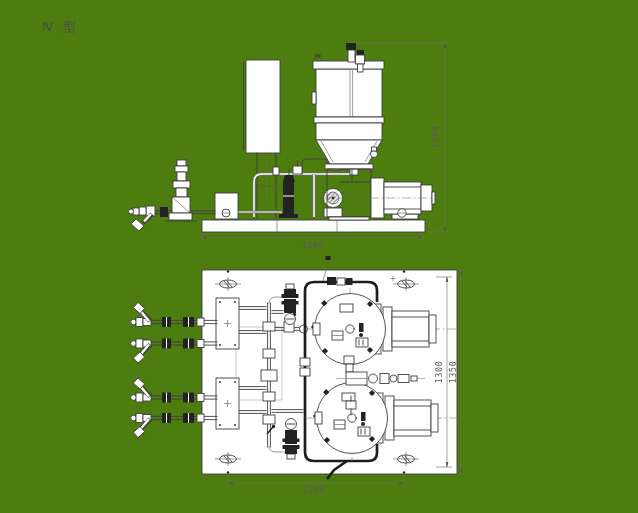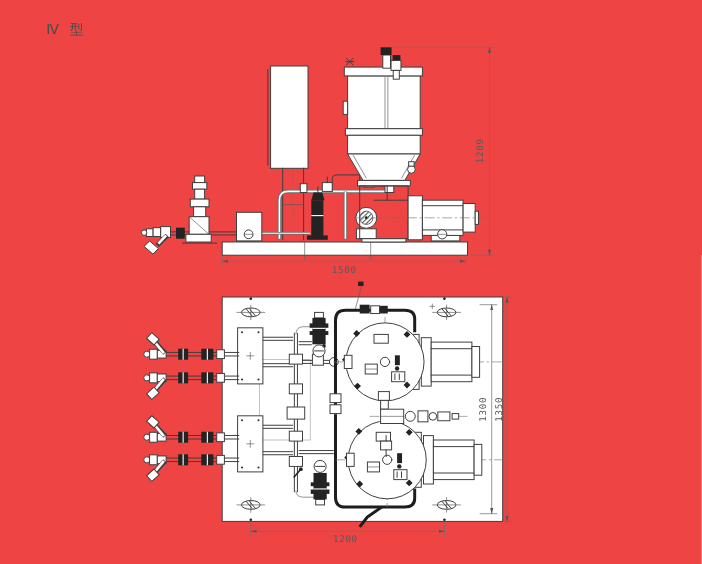--- a/index.html
+++ b/index.html
@@ -1,16 +1,16 @@
 <!DOCTYPE html>
 <html><head>
 <meta charset="utf-8">
 <style>
   html,body{margin:0;padding:0;background:#ffffff;}
-  .sheet{position:relative;width:638px;height:513px;background:#ef4444;overflow:hidden;
+  .sheet{position:relative;width:638px;height:513px;background:#4d7c0f;overflow:hidden;
          font-family:"DejaVu Sans", sans-serif;}
   svg{display:block;}
   svg text{font-family:"DejaVu Sans Mono", monospace;fill:#5a5a5a;font-size:8.4px;letter-spacing:.6px;}
   text.ttl{font-family:"DejaVu Sans", sans-serif;font-size:12.5px;fill:#4b4b4b;letter-spacing:3px;}
   .s  {stroke:#3e3e3e;stroke-width:.9;fill:none;stroke-linecap:square;}
   .sf {stroke:#3e3e3e;stroke-width:.9;fill:#ffffff;}
   .thin{stroke:#585858;stroke-width:.6;fill:none;}
   .lt {stroke:#9c9c9c;stroke-width:.55;fill:none;}
   .dk {fill:#232323;stroke:none;}
   .wb {stroke:#ffffff;stroke-width:1;fill:none;}

